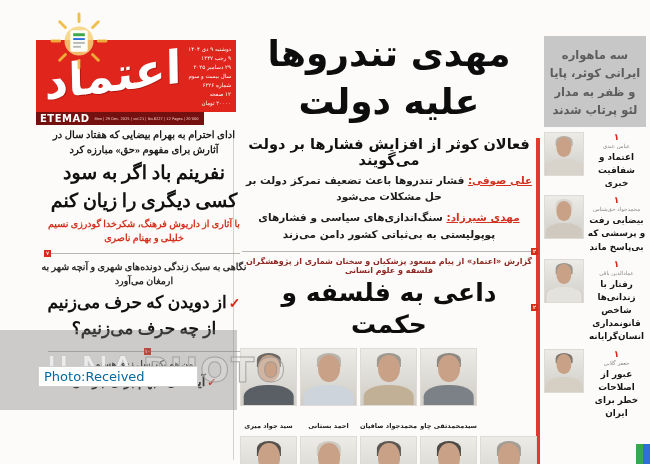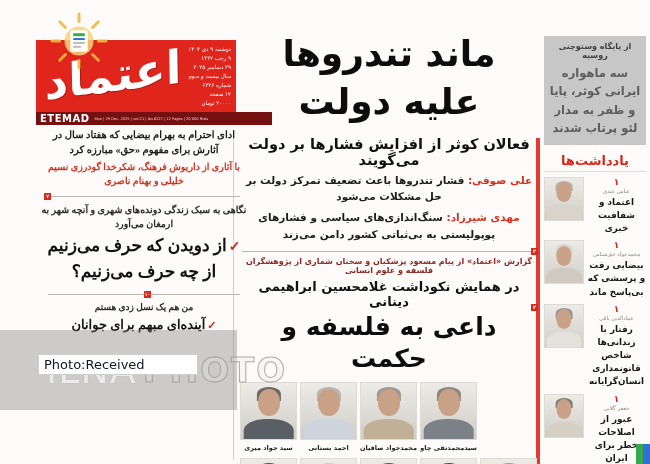--- a/index.html
+++ b/index.html
@@ -7,21 +7,21 @@
   .page{position:relative;width:650px;height:464px;background:#fcfbf9;overflow:hidden;direction:rtl;color:#1a1a1a;}
 
   
   .masthead{position:absolute;left:36px;top:40px;width:200px;height:85px;}
   .mast-red{position:absolute;inset:0 0 13px 0;background:#e0251c;overflow:hidden;}
   .mast-logo{position:absolute;left:2px;top:-2px;width:150px;height:74px;color:#fff;
     font-size:46px;font-weight:bold;transform:rotate(-7deg) skewX(-6deg);
     display:flex;align-items:center;justify-content:center;text-shadow:1px 1px 0 #b01710;}
   .mast-info{position:absolute;right:5px;top:5px;width:56px;font-size:5.5px;line-height:1.65;
     color:#fff;text-align:right;white-space:pre-line;}
-  .mast-strip{position:absolute;left:0;bottom:0;width:236px;height:13px;background:#741010;
+  .mast-strip{position:absolute;left:0;bottom:0;width:168px;height:13px;background:#741010;
     display:flex;align-items:center;direction:ltr;padding:0 4px;box-sizing:border-box;gap:5px;}
   .mast-latin{color:#fff;font-weight:bold;font-size:10px;letter-spacing:.5px;}
   .mast-strip-info{color:#f3c9c5;font-size:3.6px;white-space:nowrap;overflow:hidden;}
 
   
   .vrule-gray{position:absolute;left:233px;top:130px;width:1px;height:330px;background:#d4d1cc;}
   .vrule-red{position:absolute;left:536px;top:138px;width:4px;height:326px;background:#e23a2e;}
 
   
   .leftcol{position:absolute;left:40px;top:128px;width:208px;text-align:center;font-family:Liberation Serif, serif;}
@@ -38,50 +38,50 @@
   .head-sm{font-size:13px;font-weight:900;line-height:1.5;color:#141414;}
 
   
   .wm-band{position:absolute;left:0;top:330px;width:237px;height:80px;background:rgba(125,125,125,.38);
     display:flex;align-items:center;direction:ltr;padding-left:46px;box-sizing:border-box;z-index:5;}
   .wm-sun{position:absolute;left:50px;top:12px;width:58px;height:58px;z-index:6;}
   .wm-ilna{font-size:38px;font-weight:400;color:rgba(255,255,255,.8);letter-spacing:1px;
     text-shadow:0 0 1px #9a9a9a;z-index:7;}
   .wm-photo{font-size:34px;font-weight:900;color:rgba(235,235,235,.28);letter-spacing:2px;
     -webkit-text-stroke:1px rgba(150,150,150,.8);margin-left:6px;z-index:7;}
-  .wm-credit{position:absolute;left:38px;top:354px;width:160px;height:21px;background:#fff;
-    color:#0f172a;font-size:13px;display:flex;align-items:center;padding-left:5px;direction:ltr;
+  .wm-credit{position:absolute;left:38px;top:366px;width:160px;height:21px;background:#fff;
+    color:#0369a1;font-size:13px;display:flex;align-items:center;padding-left:5px;direction:ltr;
     box-sizing:border-box;z-index:8;border:1px solid #cfcfcf;}
 
   
   .centercol{position:absolute;left:240px;top:26px;width:298px;text-align:center;}
   .main-hl{font-size:36px;font-weight:900;line-height:1.55;color:#0d0d0d;letter-spacing:-1px;}
   .main-sub{font-size:14.5px;font-weight:900;color:#111;margin-top:6px;}
   .quote{font-size:10.5px;line-height:1.6;color:#1c1c1c;margin-top:4px;font-weight:bold;}
-  .qname{color:#d4321f;font-weight:bold;}
+  .qname{color:#d4321f;font-weight:bold;text-decoration:underline;}
   .c-div{position:relative;height:1px;background:#b9b6b1;margin:8px 2px 5px 2px;}
   .feat-kicker{font-size:8px;font-weight:bold;color:#8d2824;}
   .feat-sub{font-size:13px;font-weight:900;color:#111;margin-top:4px;}
   .feat-hl{font-size:25px;font-weight:900;color:#0d0d0d;margin-top:2px;line-height:1.3;}
 
   
   .grid{direction:ltr;display:flex;flex-wrap:wrap;gap:3px;margin-top:6px;}
   .cell{width:57px;}
   .photo{position:relative;width:57px;height:58px;overflow:hidden;border:1px solid #dedbd5;
     background:linear-gradient(180deg,#ecebe7,#d0cdc6);box-sizing:border-box;}
   .row2 .photo{height:61px;}
   .photo .scarf{position:absolute;top:4%;left:50%;transform:translateX(-50%);width:74%;height:92%;
     background:#1f1d1c;border-radius:50% 50% 38% 38%;}
   .photo .hair{position:absolute;top:7%;left:50%;transform:translateX(-50%);width:44%;height:26%;
     background:var(--hair,#7a7672);border-radius:50% 50% 0 0;}
   .photo .head{position:absolute;top:11%;left:50%;transform:translateX(-50%);width:40%;height:48%;
     background:var(--skin,#c9a186);border-radius:48%;}
   .photo .body{position:absolute;bottom:-8%;left:50%;transform:translateX(-50%);width:92%;height:44%;
     background:var(--suit,#555a61);border-radius:46% 46% 0 0;}
-  .pname{font-size:6.5px;font-weight:bold;color:#222;text-align:center;padding-top:4px;
+  .pname{font-size:6.5px;font-weight:bold;color:#222;text-align:center;padding-top:16px;
     direction:rtl;white-space:nowrap;overflow:hidden;}
   .v1{--suit:#5a5f66;--hair:#6d6862;} .v2{--suit:#2a2827;} .v3{--suit:#cdd4dc;--hair:#b9b4ac;}
   .v4{--suit:#c2b096;--hair:#9d9890;} .v5{--suit:#7c8188;--hair:#8d8881;}
   .v6{--suit:#4d5157;--hair:#55504b;} .v7{--suit:#3e4a5a;--hair:#cfcac2;}
   .v8{--suit:#7d93ad;--hair:#5c5751;} .v9{--suit:#54575c;--hair:#4e4944;}
   .v10{--suit:#5b5f66;--hair:#a19c94;}
 
   
   .sidebar{position:absolute;left:544px;top:36px;width:102px;}
   .sat-box{background:#c7c7c7;padding:6px 5px 7px 5px;text-align:center;box-sizing:border-box;}
@@ -122,38 +122,37 @@
     <div class="mast-strip">
       <span class="mast-latin">ETEMAD</span>
       <span class="mast-strip-info">Mon | 29 Dec. 2025 | vol.21 | No.6227 | 12 Pages | 20'000 Rials</span>
     </div>
   </div>
 
   <div class="vrule-gray"></div>
   <div class="vrule-red"></div>
 
   <div class="centercol">
-    <div class="main-hl">ماند تندروها</div>
+    <div class="main-hl">مهدی تندروها</div>
     <div class="main-hl" style="margin-top:-8px;">علیه دولت</div>
     <div class="main-sub">فعالان کوثر از افزایش فشارها بر دولت می‌گویند</div>
     <div class="quote">
       <span class="qname">علی صوفی:</span>
       <span>فشار تندروها باعث تضعیف تمرکز دولت بر حل مشکلات می‌شود</span>
     </div>
     <div class="quote">
       <span class="qname">مهدی شیرزاد:</span>
       <span>سنگ‌اندازی‌های سیاسی و فشارهای پوپولیستی به بی‌ثباتی کشور دامن می‌زند</span>
     </div>
 
     <div class="c-div">
       <span class="pref pref-abs" style="right:-2px;top:-3px;">۲</span>
     </div>
 
     <div class="feat-kicker">گزارش «اعتماد» از پیام مسعود پزشکیان و سخنان شماری از پژوهشگران فلسفه و علوم انسانی</div>
-    <div class="feat-sub">در همایش نکوداشت غلامحسین ابراهیمی دینانی</div>
     <div class="feat-hl">داعی به فلسفه و حکمت</div>
     <span class="pref pref-abs" style="right:0;top:278px;">۲</span>
 
     <div class="grid">
       <div class="cell">
         <div class="photo v1">
             <div class="hair"></div>
             <div class="head"></div>
             <div class="body"></div>
           </div>
@@ -219,20 +218,21 @@
             <div class="hair"></div>
             <div class="head"></div>
           </div>
 
       </div>
     </div>
   </div>
 
   <div class="leftcol">
     <div class="kicker-sm">ادای احترام به بهرام بیضایی که هفتاد سال در آثارش برای مفهوم «حق» مبارزه کرد</div>
+    <div class="head-lg">نفرینم باد اگر به سود کسی دیگری را زیان کنم</div>
     <div class="credit-red">با آثاری از داریوش فرهنگ، شکرخدا گودرزی نسیم خلیلی و بهنام ناصری</div>
 
     <div class="divider">
       <span class="pref pref-abs" style="left:-4px;top:-3px;">۷</span>
     </div>
 
     <div class="kicker-xs">نگاهی به سبک زندگی دونده‌های شهری و آنچه شهر به ارمغان می‌آورد</div>
     <div class="head-md">
       <span class="check">✓</span><span>از دویدن که حرف می‌زنیم از چه حرف می‌زنیم؟</span>
     </div>
@@ -267,25 +267,23 @@
     <rect x="21" y="19" width="18" height="22" rx="2" fill="#fdfdf8"></rect>
     <rect x="24" y="22" width="12" height="3" fill="#3aa84b"></rect>
     <rect x="24" y="27" width="12" height="2" fill="#2f6fd8"></rect>
     <rect x="24" y="31" width="12" height="2" fill="#b9b9b9"></rect>
     <rect x="24" y="35" width="8" height="2" fill="#b9b9b9"></rect>
   </svg>
   <div class="wm-credit">Photo:Received</div>
 
   <div class="sidebar">
     <div class="sat-box">
-      <div class="sat-kicker">از پایگاه وستوچنی روسیه</div>
       <div class="sat-title">سه ماهواره ایرانی کوثر، پایا و ظفر به مدار لئو پرتاب شدند</div>
     </div>
 
-    <div class="notes-header">یادداشت‌ها</div>
 
     <div class="note">
       <div class="note-txt">
         <div class="note-num">۱</div>
         <div class="note-author">عباس عبدی</div>
         <div class="note-title">اعتماد و شفافیت خبری</div>
       </div>
       <div class="note-photo">
         <div class="photo s1">
             <div class="hair"></div>

